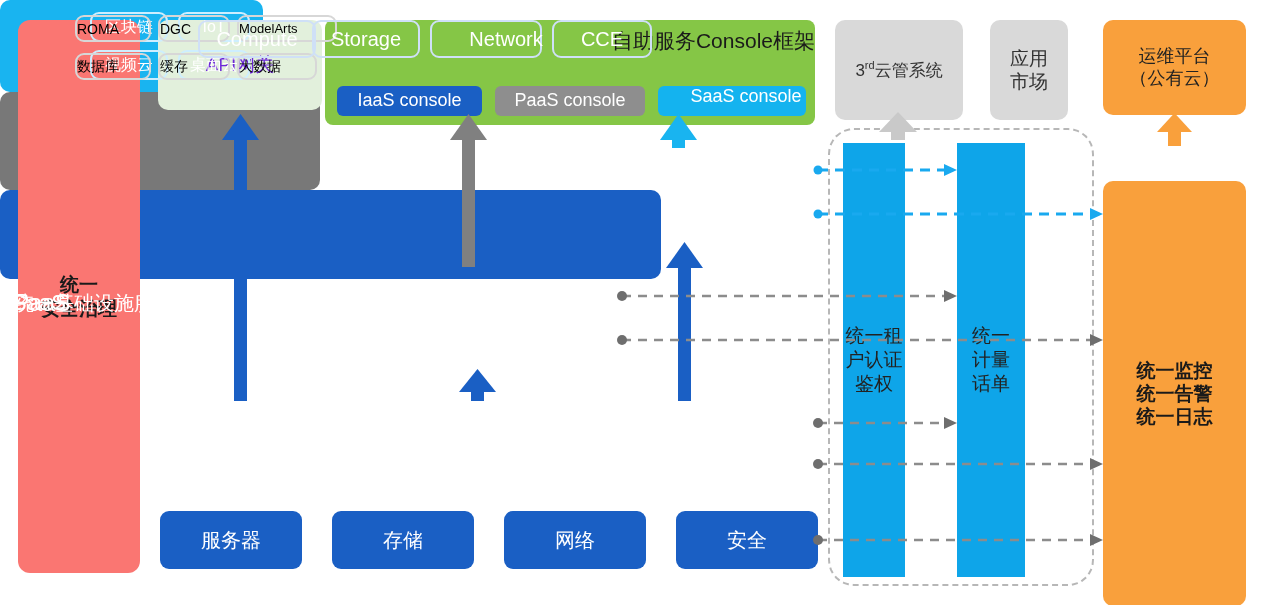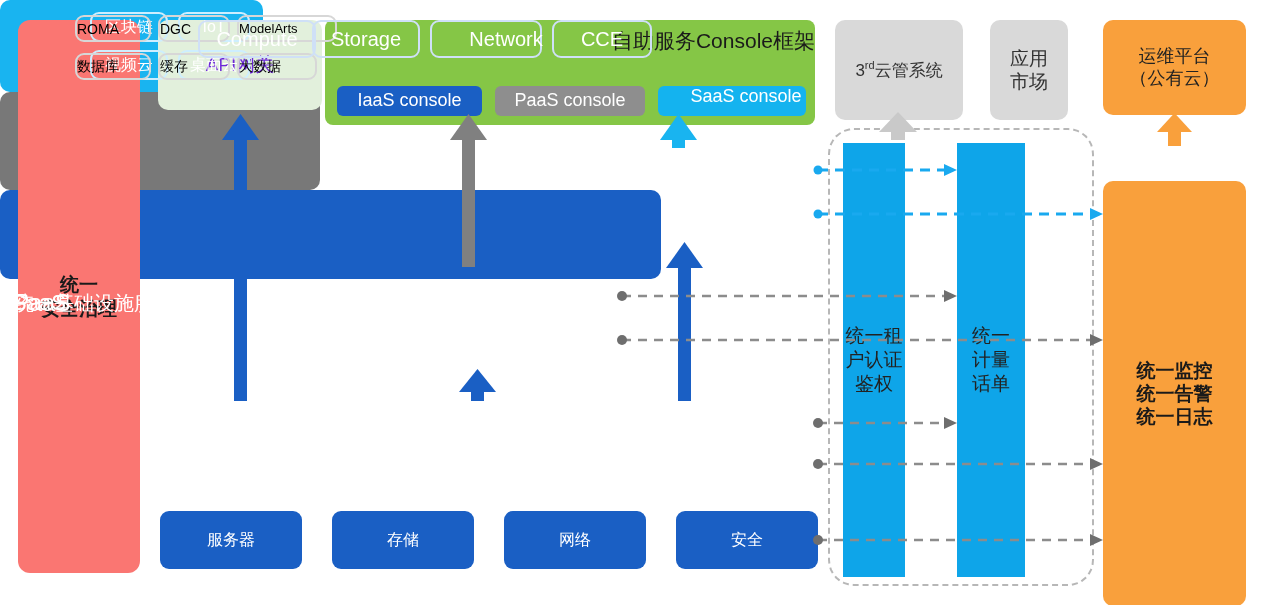--- a/index.html
+++ b/index.html
@@ -206,21 +206,21 @@
 
   
   .res-box {
     position: absolute;
     box-sizing: border-box;
     top: 511px;
     height: 58px;
     background: #1a5fc4;
     border-radius: 9px;
     color: #ffffff;
-    font-size: 16px;
+    font-size: 20px;
     display: flex;
     align-items: center;
     justify-content: center;
   }
   #res-server  { left: 160px; width: 142px; }
   #res-storage { left: 332px; width: 142px; }
   #res-network { left: 504px; width: 142px; }
   #res-security{ left: 676px; width: 142px; }
 
   

